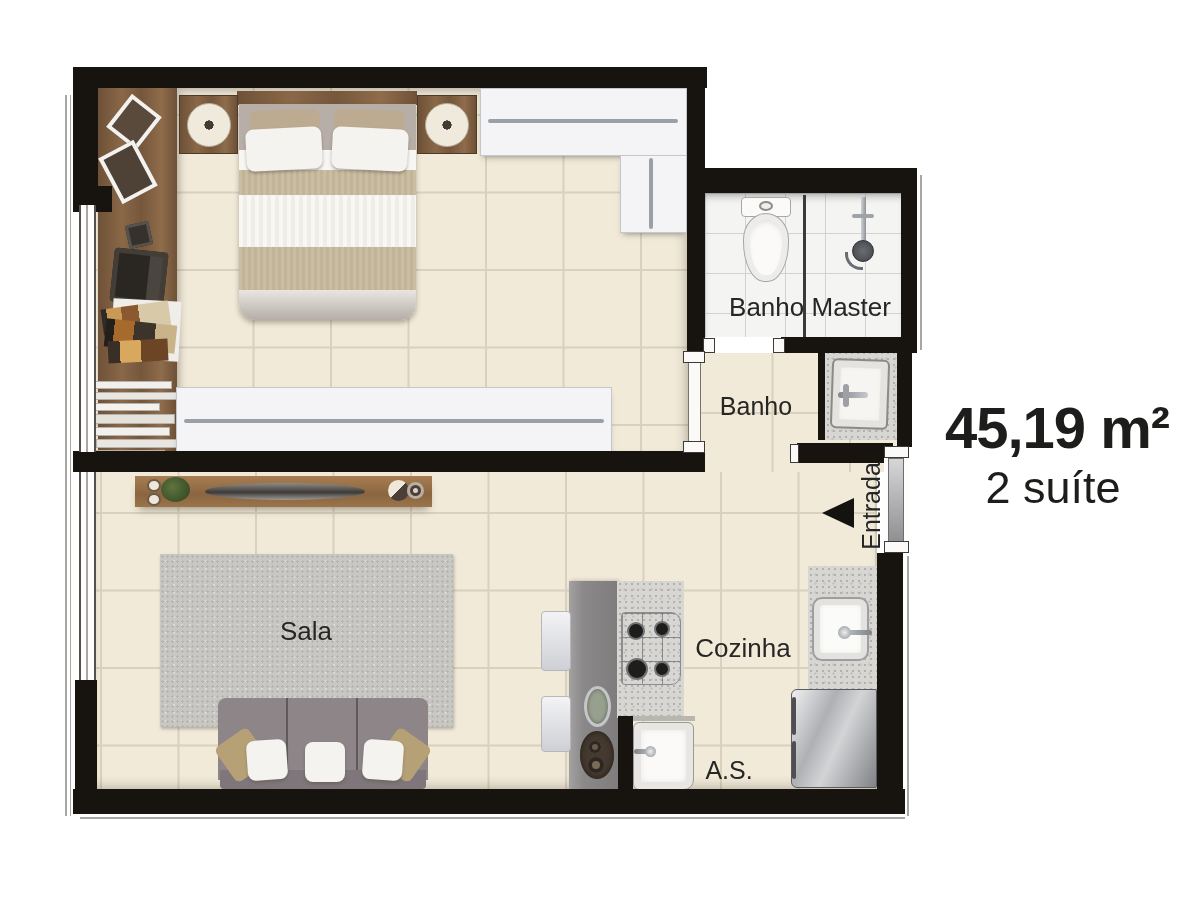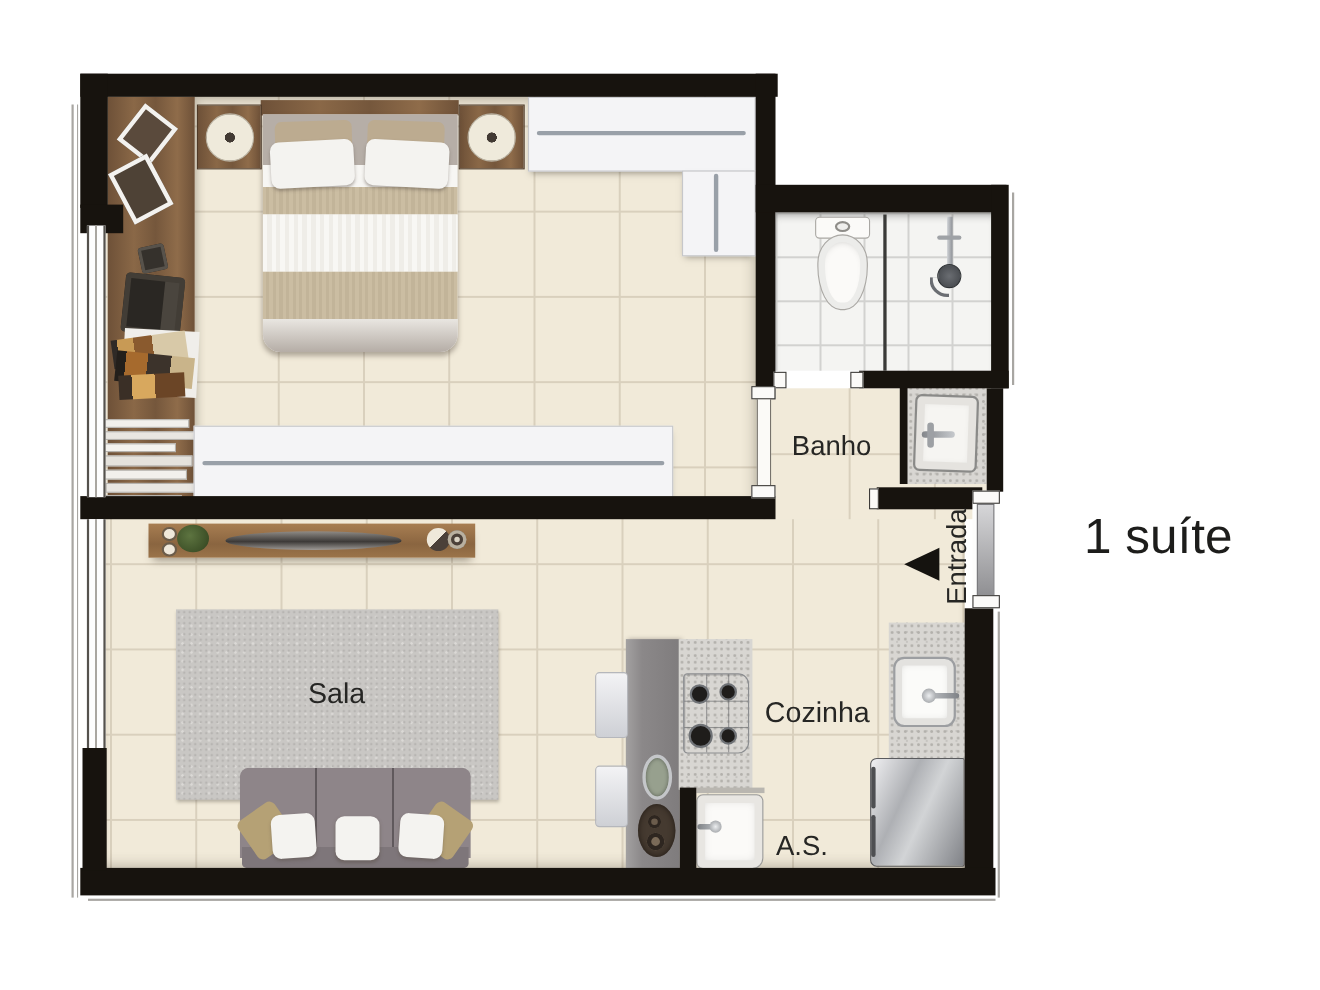--- a/index.html
+++ b/index.html
@@ -184,20 +184,22 @@
   <div class="jamb" style="left:884px;top:446px;width:25px;height:12px;"></div>
   <div class="jamb" style="left:884px;top:541px;width:25px;height:12px;"></div>
   <div class="jamb" style="left:790px;top:444px;width:9px;height:19px;"></div>
 
   <div class="trim" style="left:65px;top:95px;width:2px;height:721px;"></div>
   <div class="trim" style="left:70px;top:95px;width:1px;height:721px;"></div>
   <div class="trim" style="left:80px;top:817px;width:825px;height:2px;"></div>
   <div class="trim" style="left:907px;top:556px;width:2px;height:260px;"></div>
   <div class="trim" style="left:920px;top:175px;width:2px;height:175px;"></div>
 
+  <div class="label" style="left:810px;top:307px;font-size:26px;">Banho Master</div>
   <div class="label" style="left:756px;top:406px;font-size:25px;">Banho</div>
   <div class="label" style="left:871px;top:506px;font-size:25px;transform:translate(-50%,-50%) rotate(-90deg);">Entrada</div>
   <div class="label" style="left:306px;top:631px;font-size:26px;">Sala</div>
   <div class="label" style="left:743px;top:648px;font-size:26px;">Cozinha</div>
   <div class="label" style="left:729px;top:770px;font-size:25px;">A.S.</div>
 
-  <div class="label" style="left:1053px;top:488px;font-size:45px;color:#1d1d1b;">1 suíte</div>
+  <div class="label" style="left:1057px;top:427px;font-size:58px;font-weight:bold;letter-spacing:-1px;color:#1d1d1b;">45,19 m²</div>
+  <div class="label" style="left:1053px;top:488px;font-size:45px;color:#1d1d1b;">2 suíte</div>
 </div>
 
 </body></html>

